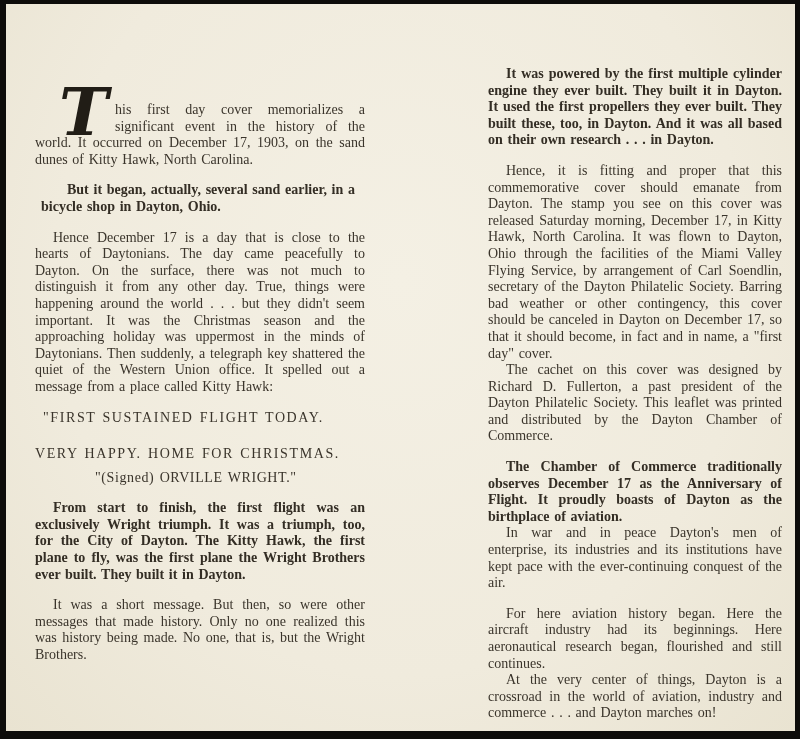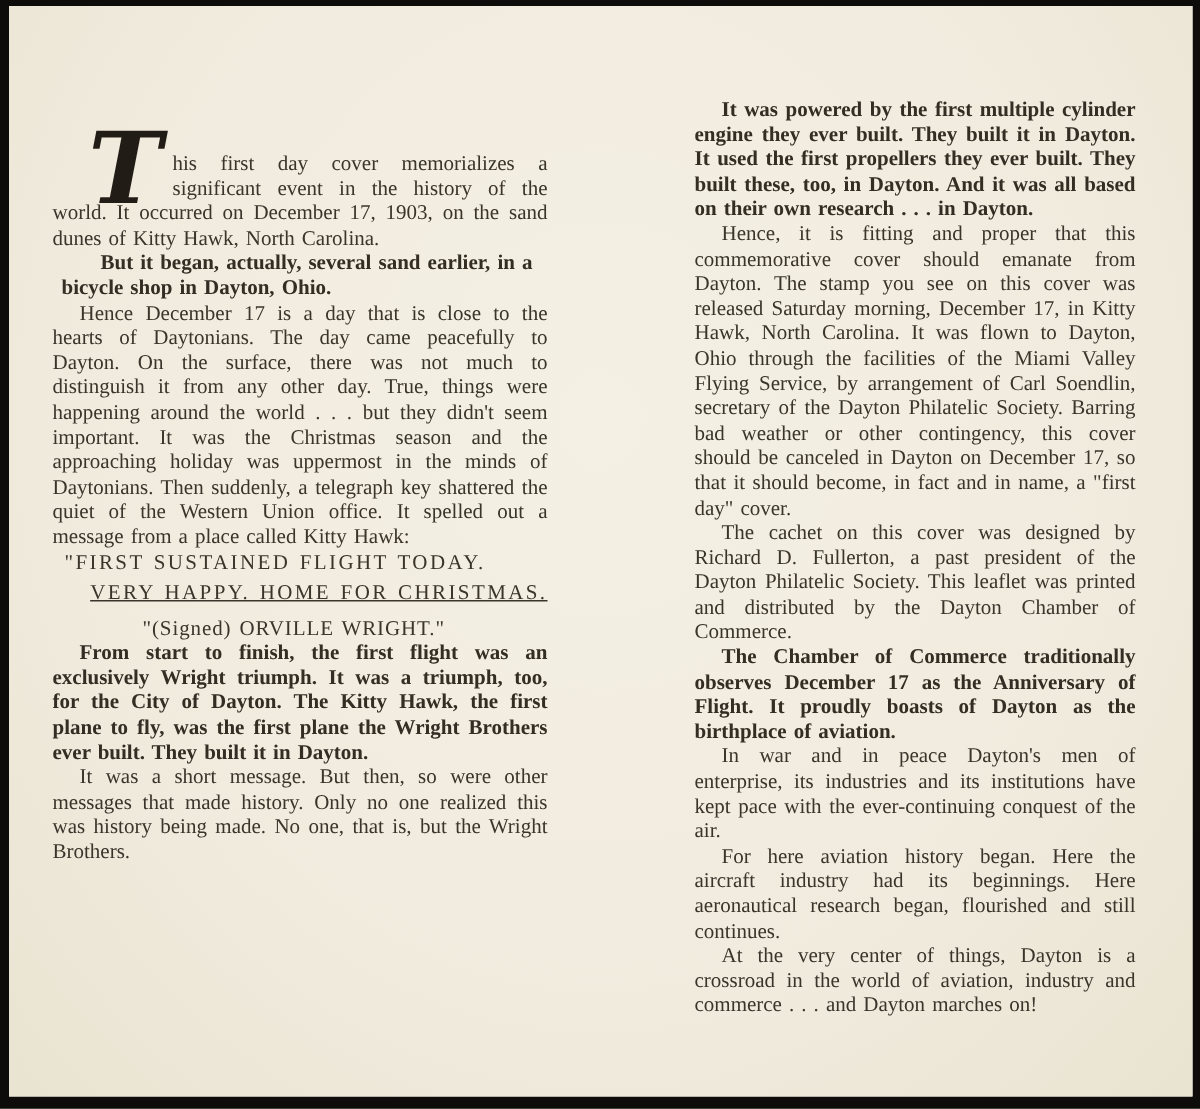--- a/index.html
+++ b/index.html
@@ -12,27 +12,27 @@
     position:absolute;left:6px;top:4px;right:5px;bottom:8px;
     background:#f1ecdf;
     background-image:radial-gradient(ellipse at 50% 38%, #f4f0e4 0%, #f0ebdd 62%, #e9e3d1 100%);
   }
   .col{
     position:absolute;color:#3a342b;
     font-size:14px;line-height:16.6px;
     text-align:justify;word-spacing:1.2px;
   }
   .col-left{left:29px;top:98px;width:330px;}
-  .col-right{left:457px;top:62px;width:294px;}
+  .col-right{left:482px;top:62px;width:294px;}
   p.para{margin:0;text-indent:18px;}
-  p.spaced{}
+  p.spaced{margin-top:14px;}
   p.bold{font-weight:bold;color:#332d24;}
   p.callout{font-weight:bold;color:#332d24;padding-left:6px;padding-right:10px;text-indent:26px;}
   p.telegram-1{letter-spacing:1.6px;text-indent:8px;text-align:left;color:#3a342b;}
-  p.telegram-2{letter-spacing:1.6px;text-indent:0;text-align:right;margin-top:4px;color:#3a342b;text-decoration:underline;}
+  p.telegram-2{letter-spacing:1.6px;text-indent:0;text-align:left;margin-top:20px;color:#3a342b;}
   p.signature{margin-top:7px;margin-left:60px;text-indent:0;text-align:left;letter-spacing:0.6px;}
   p.dropcap{text-indent:0;}
   .initial{
     float:left;width:80px;height:33px;box-sizing:border-box;
     text-align:right;padding-right:7px;margin-top:-15px;
     font-family:"DejaVu Serif", serif;font-style:italic;font-weight:bold;
     font-size:66px;line-height:50px;color:#211d16;
   }
 </style>
 </head>

